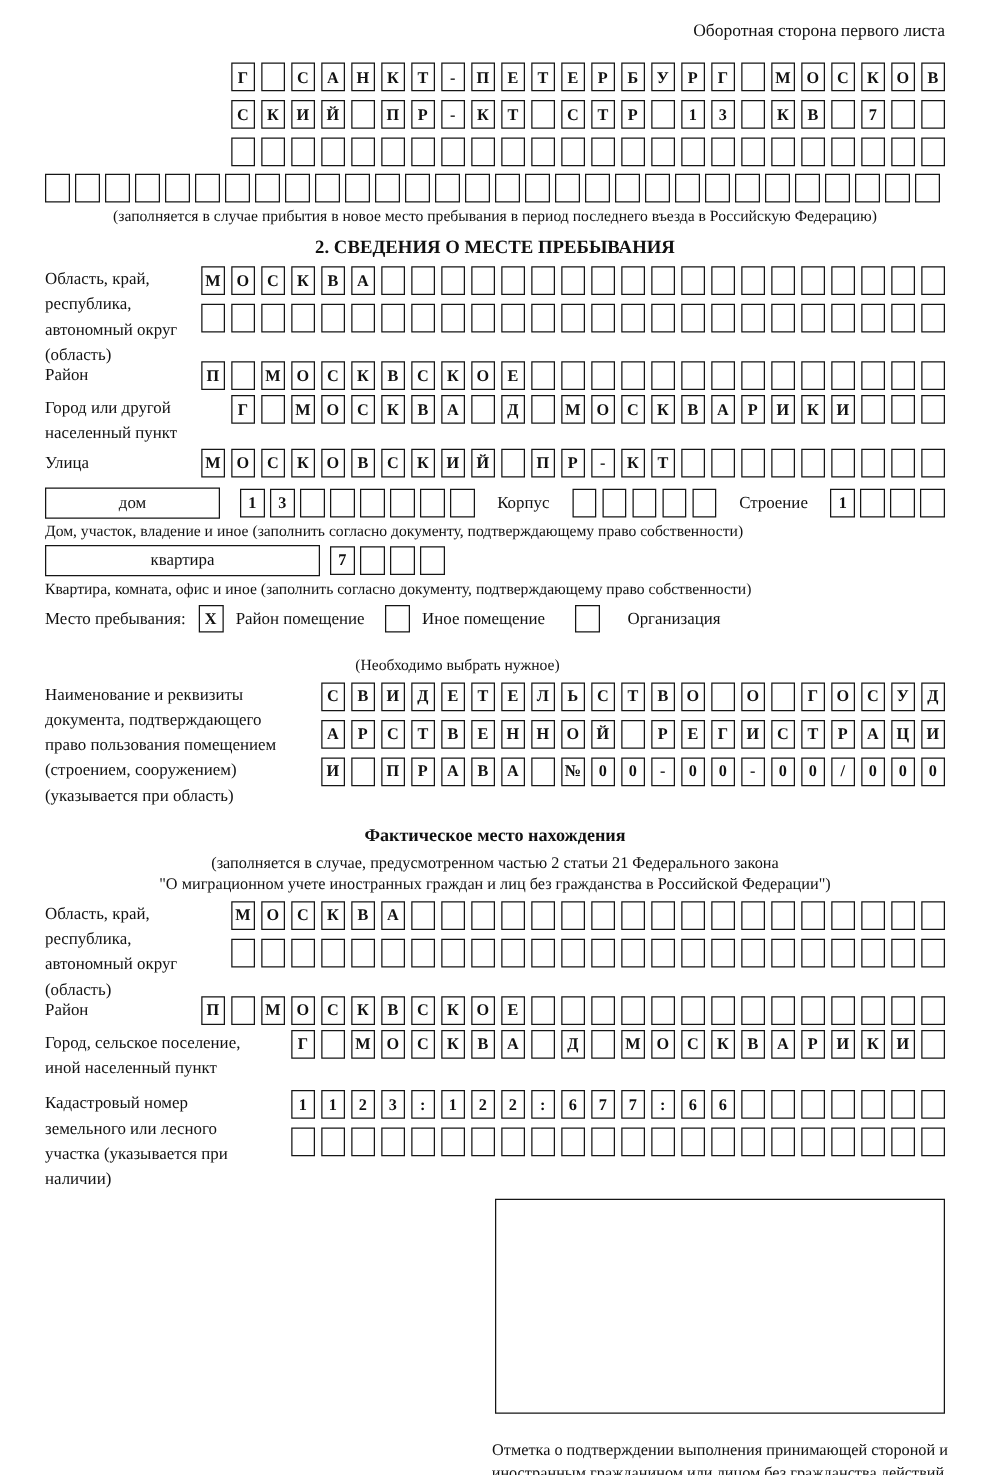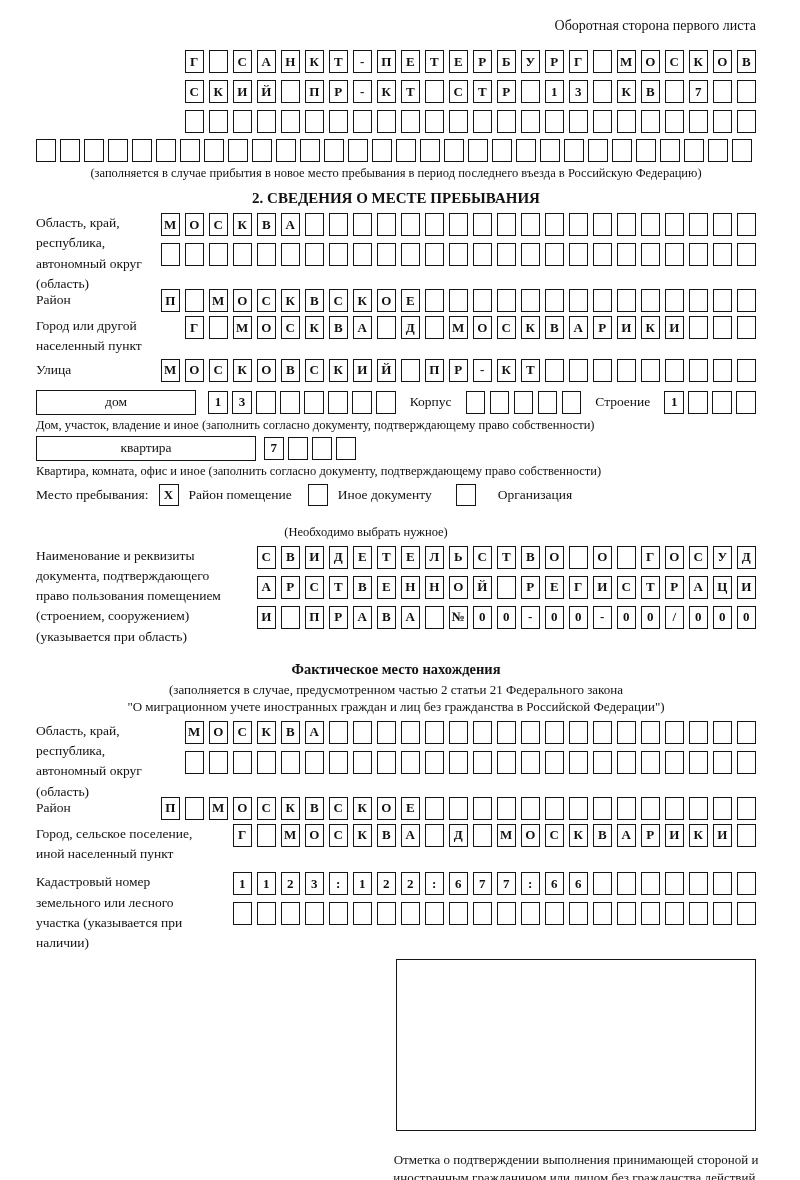--- a/index.html
+++ b/index.html
@@ -33,21 +33,21 @@
   .sub-title{font-size:14.5px;font-weight:bold;text-align:center;margin:14px 0 0 0;}
   .mt2{margin-top:2px;}.mt4{margin-top:4px;}.mt6{margin-top:6px;}
   .mt8{margin-top:8px;}.mtneg{margin-top:-5px;}
   .blk{margin-top:6px;min-height:58px;}
   .blk .lbl{overflow:visible;}
   .house-row{display:flex;align-items:center;justify-content:space-between;margin-top:8px;}
   .fieldbox{
     box-sizing:border-box;border:1.6px solid #151515;height:25px;
     display:flex;align-items:center;justify-content:center;font-size:13.5px;
   }
-  .box-dom{width:160px;}
+  .box-dom{width:140px;}
   .box-apt{width:220px;}
   .inline-lbl{font-size:13.5px;white-space:nowrap;padding:0 2px;}
   .apt-row{display:flex;align-items:center;margin-top:3px;}
   .apt-row .cells{margin-left:8px;}
   .stay-row{display:flex;align-items:center;margin-top:5px;font-size:13.5px;gap:10px;}
   .checkbox{
     box-sizing:border-box;width:20px;height:22px;border:1.6px solid #151515;
     display:inline-flex;align-items:center;justify-content:center;
     font-size:13px;font-weight:bold;flex:0 0 auto;
   }
@@ -373,21 +373,21 @@
       <span class="cell"></span>
     </div>
 </div>
 <div class="note" style="text-align:left;margin-top:3px;">Квартира, комната, офис и иное (заполнить согласно документу, подтверждающему право собственности)</div>
 
 <div class="stay-row">
   <span>Место пребывания:</span>
   <span class="checkbox">X</span>
   <span>Район помещение</span>
   <span class="checkbox" style="margin-left:6px;"></span>
-  <span>Иное документу</span>
+  <span>Иное помещение</span>
   <span class="checkbox" style="margin-left:14px;"></span>
   <span style="margin-left:12px;">Организация</span>
 </div>
 <div class="choose-note">(Необходимо выбрать нужное)</div>
 
 <div class="frow mt6">
   <div class="lbl w-doc">Наименование и реквизиты документа, подтверждающего право пользования помещением (строением, сооружением) (указывается при область)</div>
   <div class="stack">
     <div class="cells">
         <span class="cell">С</span>

